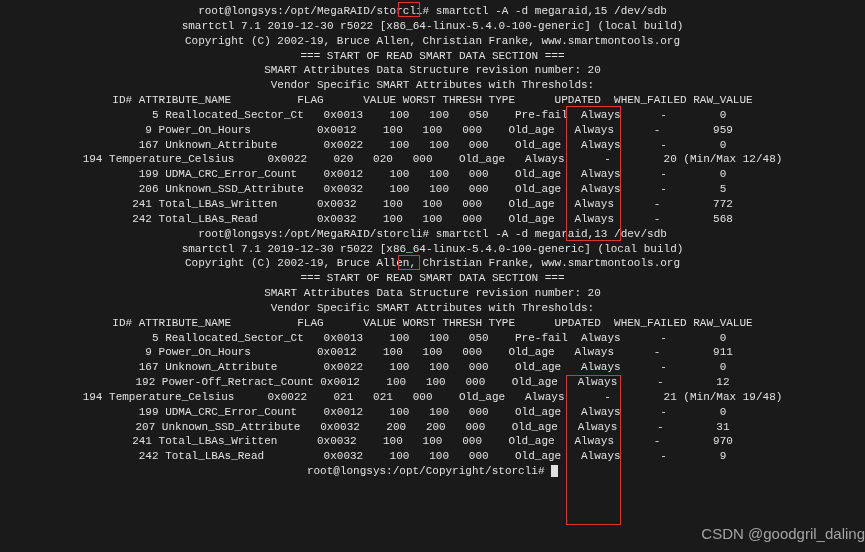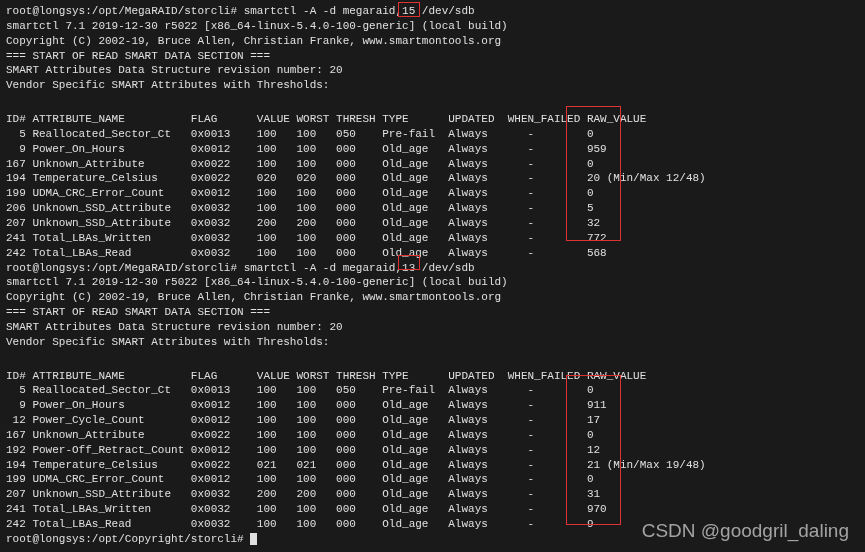--- a/index.html
+++ b/index.html
@@ -1,41 +1,41 @@
 <!DOCTYPE html>
 <html><head>
   <meta charset="utf-8">
   <style>
-    * { margin: 0; padding: 0; box-sizing: border-box; }
+    * { margin: 0; padding: 0; box-sizing: border-box; text-align: center; }
     body {
       background: #1a1a1a;
       color: #e0e0e0;
       font-family: 'Consolas', 'Courier New', monospace;
       font-size: 11px;
       line-height: 1.35;
       padding: 4px 6px;
       width: 865px;
       height: 552px;
       overflow: hidden;
       position: relative;
     }
     .line { white-space: pre; }
-    .header-row { white-space: pre; margin-top: 19px; }
+    .header-row { white-space: pre; }
     .data-row { white-space: pre; }
     .redbox {
       position: absolute;
       border: 1px solid #dd3333;
       pointer-events: none;
     }
     .watermark {
       position: absolute;
       bottom: 8px;
-      right: 16px;
+      right: 0;
       color: #bbb;
-      font-size: 19px;
+      font-size: 15px;
       font-family: Arial, sans-serif;
       opacity: 0.85;
     }
     .cursor {
       display: inline-block;
       width: 7px;
       height: 12px;
       background: #e0e0e0;
       vertical-align: text-bottom;
     }
@@ -51,35 +51,33 @@
     <div class="line">=== START OF READ SMART DATA SECTION ===</div>
     <div class="line">SMART Attributes Data Structure revision number: 20</div>
     <div class="line">Vendor Specific SMART Attributes with Thresholds:</div>
     <div class="header-row">ID# ATTRIBUTE_NAME          FLAG      VALUE WORST THRESH TYPE      UPDATED  WHEN_FAILED RAW_VALUE</div>
     <div class="data-row">  5 Reallocated_Sector_Ct   0x0013    100   100   050    Pre-fail  Always      -        0</div>
     <div class="data-row">  9 Power_On_Hours          0x0012    100   100   000    Old_age   Always      -        959</div>
     <div class="data-row">167 Unknown_Attribute       0x0022    100   100   000    Old_age   Always      -        0</div>
     <div class="data-row">194 Temperature_Celsius     0x0022    020   020   000    Old_age   Always      -        20 (Min/Max 12/48)</div>
     <div class="data-row">199 UDMA_CRC_Error_Count    0x0012    100   100   000    Old_age   Always      -        0</div>
     <div class="data-row">206 Unknown_SSD_Attribute   0x0032    100   100   000    Old_age   Always      -        5</div>
-    <div class="data-row">207 Unknown_SSD_Attribute   0x0032    200   200   000    Old_age   Always      -        32</div>
     <div class="data-row">241 Total_LBAs_Written      0x0032    100   100   000    Old_age   Always      -        772</div>
     <div class="data-row">242 Total_LBAs_Read         0x0032    100   100   000    Old_age   Always      -        568</div>
     <div class="line"></div>
     <div class="line">root@longsys:/opt/MegaRAID/storcli# smartctl -A -d megaraid,13 /dev/sdb</div>
     <div class="line">smartctl 7.1 2019-12-30 r5022 [x86_64-linux-5.4.0-100-generic] (local build)</div>
     <div class="line">Copyright (C) 2002-19, Bruce Allen, Christian Franke, www.smartmontools.org</div>
     <div class="line"></div>
     <div class="line">=== START OF READ SMART DATA SECTION ===</div>
     <div class="line">SMART Attributes Data Structure revision number: 20</div>
     <div class="line">Vendor Specific SMART Attributes with Thresholds:</div>
     <div class="header-row">ID# ATTRIBUTE_NAME          FLAG      VALUE WORST THRESH TYPE      UPDATED  WHEN_FAILED RAW_VALUE</div>
     <div class="data-row">  5 Reallocated_Sector_Ct   0x0013    100   100   050    Pre-fail  Always      -        0</div>
     <div class="data-row">  9 Power_On_Hours          0x0012    100   100   000    Old_age   Always      -        911</div>
-    <div class="data-row"> 12 Power_Cycle_Count       0x0012    100   100   000    Old_age   Always      -        17</div>
     <div class="data-row">167 Unknown_Attribute       0x0022    100   100   000    Old_age   Always      -        0</div>
     <div class="data-row">192 Power-Off_Retract_Count 0x0012    100   100   000    Old_age   Always      -        12</div>
     <div class="data-row">194 Temperature_Celsius     0x0022    021   021   000    Old_age   Always      -        21 (Min/Max 19/48)</div>
     <div class="data-row">199 UDMA_CRC_Error_Count    0x0012    100   100   000    Old_age   Always      -        0</div>
     <div class="data-row">207 Unknown_SSD_Attribute   0x0032    200   200   000    Old_age   Always      -        31</div>
     <div class="data-row">241 Total_LBAs_Written      0x0032    100   100   000    Old_age   Always      -        970</div>
     <div class="data-row">242 Total_LBAs_Read         0x0032    100   100   000    Old_age   Always      -        9</div>
     <div class="line"></div>
     <div class="line"><span>root@longsys:/opt/Copyright/storcli# </span><span class="cursor"></span></div>
   </div>

